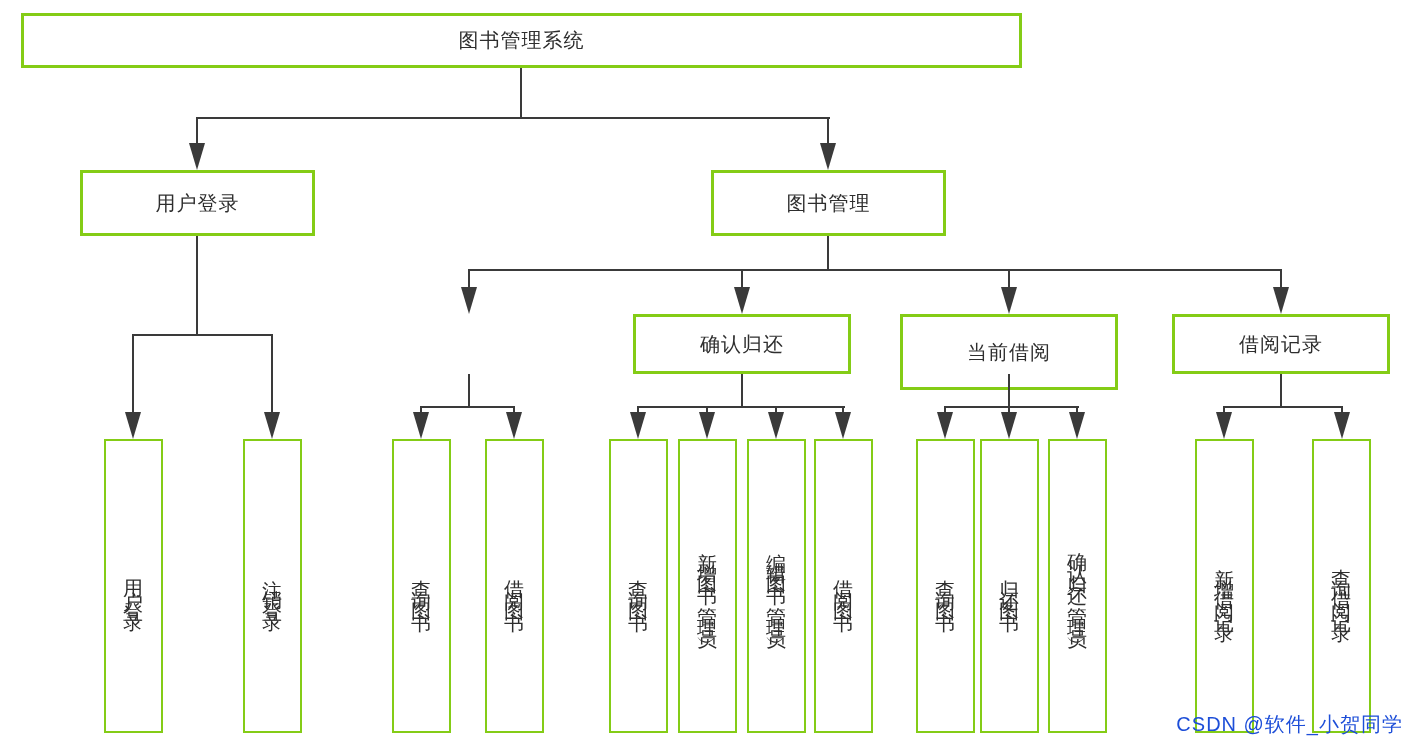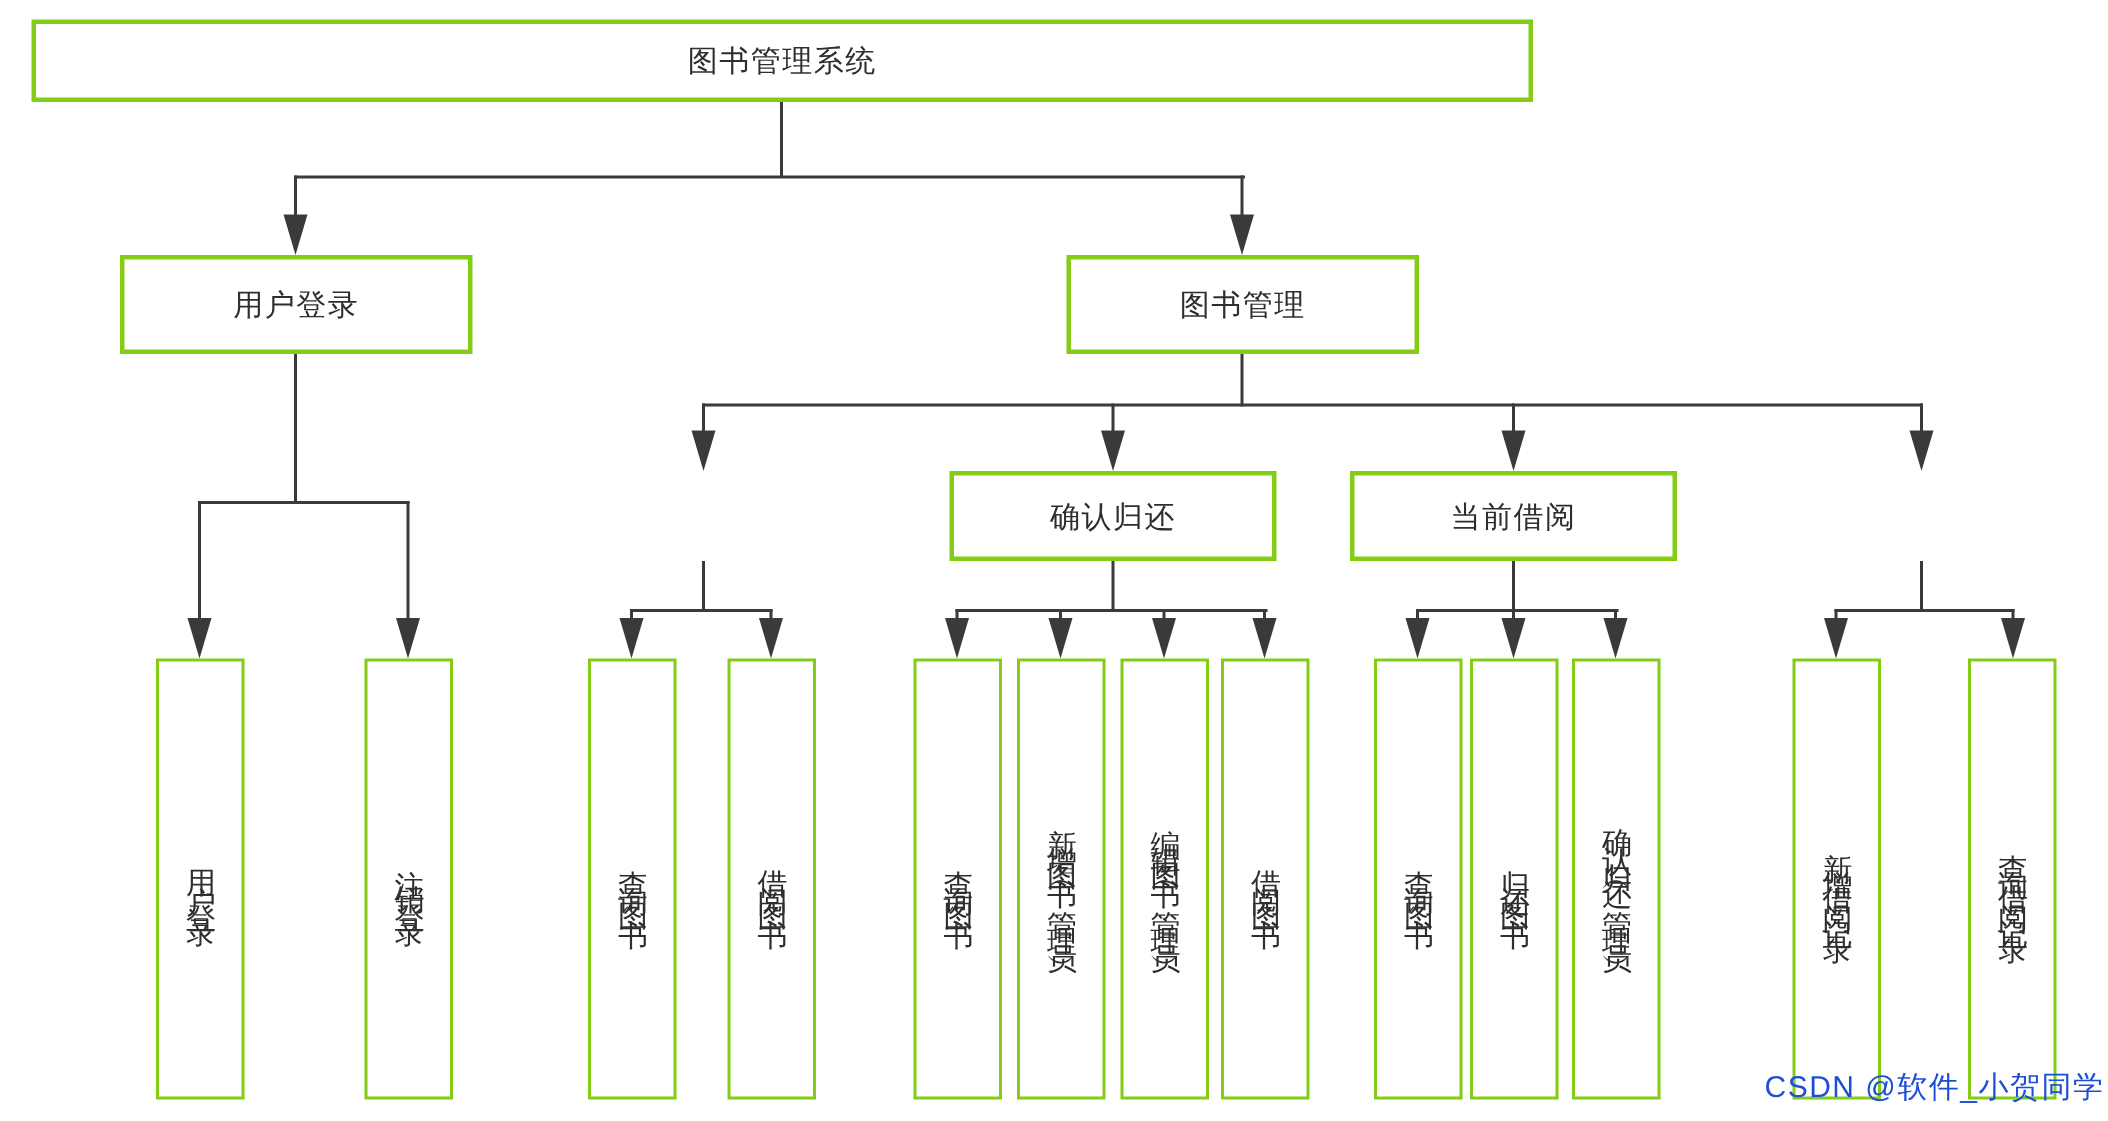--- a/index.html
+++ b/index.html
@@ -40,22 +40,25 @@
   <div class="box" style="left:80px;top:170px;width:235px;height:66px;">
     <span class="hlabel">用户登录</span>
   </div>
   <div class="box" style="left:711px;top:170px;width:235px;height:66px;">
     <span class="hlabel">图书管理</span>
   </div>
 
   <div class="box" style="left:633px;top:314px;width:218px;height:60px;">
     <span class="hlabel">确认归还</span>
   </div>
-  <div class="box" style="left:900px;top:314px;width:218px;height:60px;">
+  <div class="box" style="left:900px;top:314px;width:218px;height:76px;">
     <span class="hlabel">当前借阅</span>
+  </div>
+  <div class="box" style="left:1172px;top:314px;width:218px;height:60px;">
+    <span class="hlabel">借阅记录</span>
   </div>
 
   <div class="box leaf" style="left:104px;top:439px;width:59px;height:294px;">
     <span class="vlabel">用户登录</span>
   </div>
   <div class="box leaf" style="left:243px;top:439px;width:59px;height:294px;">
     <span class="vlabel">注销登录</span>
   </div>
 
   <div class="box leaf" style="left:392px;top:439px;width:59px;height:294px;">

